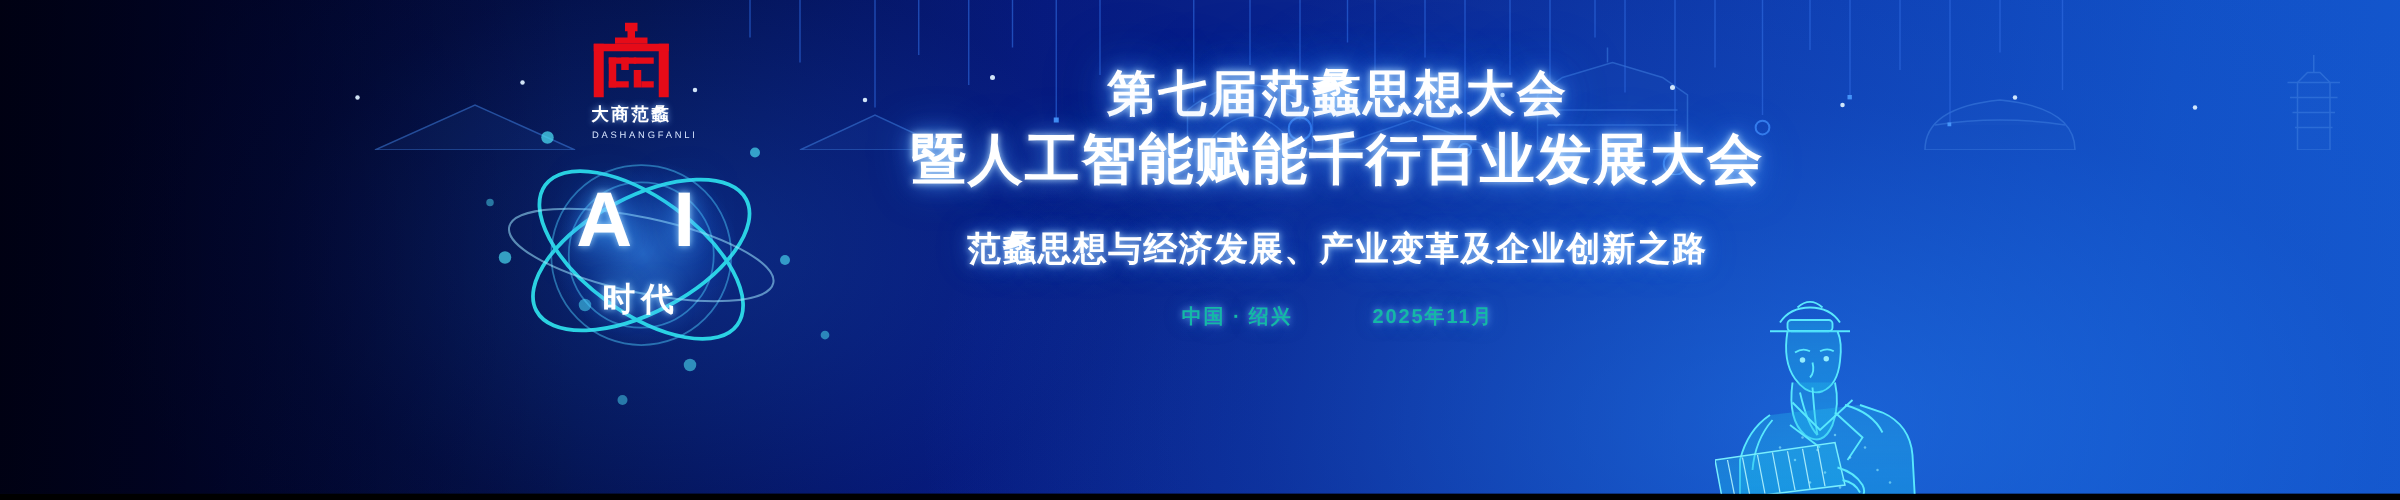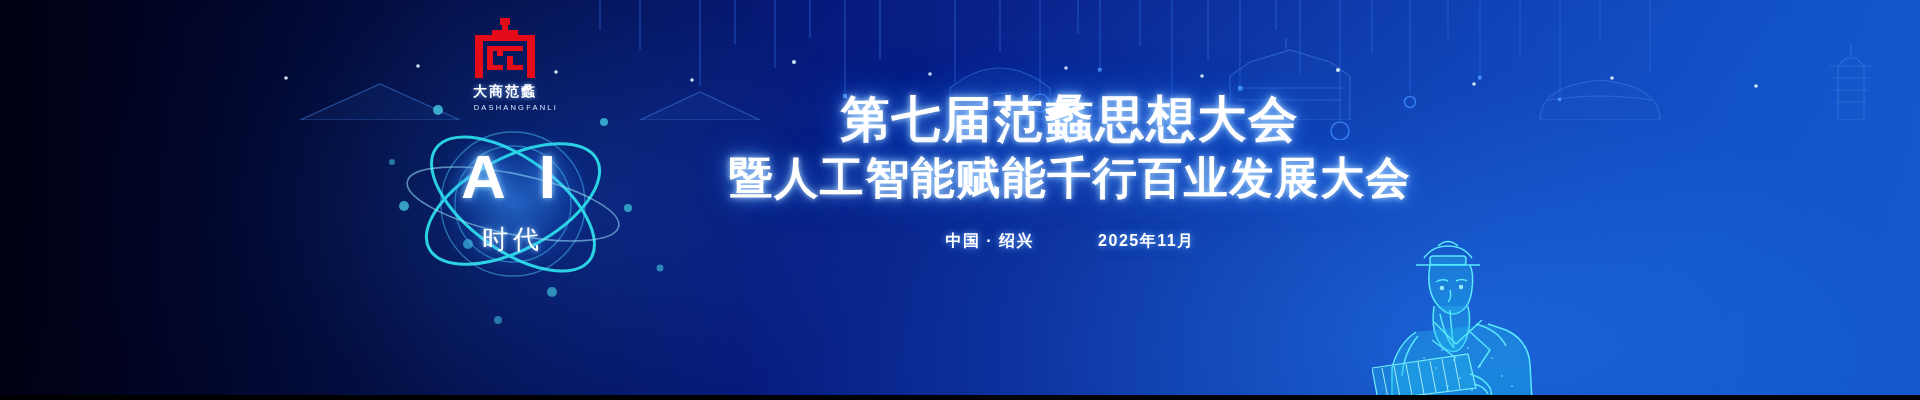--- a/index.html
+++ b/index.html
@@ -44,48 +44,47 @@
   }
 
   .layer{position:absolute;inset:0;pointer-events:none;}
 
   
   #text-block{
     position:absolute;left:700px;top:54px;width:740px;
     text-align:center;z-index:40;
   }
   .t-line1{
-    font-size:49px;font-weight:bold;color:#ffffff;letter-spacing:2px;
+    font-size:39px;font-weight:bold;color:#ffffff;letter-spacing:2px;
     line-height:1.14;
     text-shadow:
       0 0 6px rgba(190,225,255,.95),
       0 0 16px rgba(90,170,255,.85),
       0 0 34px rgba(40,120,255,.70),
       0 0 60px rgba(20,90,230,.45);
-    margin-top: 38px;
   }
   .t-line2{
     font-size:44px;font-weight:bold;color:#ffffff;letter-spacing:1.5px;
     line-height:1.22;margin-top:3px;
     text-shadow:
       0 0 6px rgba(190,225,255,.95),
       0 0 16px rgba(90,170,255,.80),
       0 0 32px rgba(40,120,255,.62);
   }
   .t-line3{
     font-size:27px;font-weight:bold;color:#ffffff;letter-spacing:1.2px;
     margin-top:26px;
     text-shadow:
       0 0 5px rgba(180,220,255,.90),
       0 0 14px rgba(80,160,255,.70),
       0 0 28px rgba(40,120,255,.45);
   }
   #meta-row{
     margin-top:26px;display:flex;justify-content:center;align-items:center;gap:64px;
-    font-size:16px;font-weight:bold;color:#ffffff;letter-spacing:1.5px;
+    font-size:16px;font-weight:bold;color:#14b8a6;letter-spacing:1.5px;
     text-shadow:0 0 6px rgba(120,180,255,.75),0 0 14px rgba(50,130,240,.5);
   }
 
   
   #logo{
     position:absolute;left:452px;top:18px;width:106px;z-index:45;text-align:center;
   }
   #logo-mark{width:78px;height:60px;margin:0 auto;display:block;}
   #logo-cn{
     margin-top:5px;font-size:14px;font-weight:bold;color:#ffffff;letter-spacing:2px;
@@ -108,21 +107,21 @@
     z-index:5;
     gap:12px;
   }
   #ai-letters{
     font-size:62px;font-weight:bold;letter-spacing:9px;color:#ffffff;
     -webkit-text-stroke:0px;
     text-shadow:0 0 6px rgba(160,215,255,.95),0 0 18px rgba(70,170,255,.8),0 0 36px rgba(30,120,255,.55);
     line-height:.96;
   }
   #ai-era{
-    margin-top:3px;font-size:26px;font-weight:normal;letter-spacing:5px;color:#ffffff;
+    margin-top:3px;font-size:26px;font-weight:bold;letter-spacing:5px;color:#ffffff;
     text-shadow:0 0 5px rgba(160,215,255,.9),0 0 16px rgba(70,170,255,.75);
   }
 
   
   #scholar{position:absolute;left:1372px;top:218px;width:300px;height:182px;z-index:30;}
 
   
   #skyline{position:absolute;left:0;bottom:0;width:1920px;height:120px;z-index:12;}
   #streaks{position:absolute;left:0;bottom:0;width:1920px;height:190px;z-index:14;}
   #pendants{position:absolute;left:0;top:0;width:1920px;height:140px;z-index:14;}
@@ -401,19 +400,20 @@
       <circle cx="52" cy="140" r="1"></circle>
         <circle cx="100" cy="172" r="1"></circle>
       <circle cx="76" cy="168" r="1"></circle>
         <circle cx="140" cy="168" r="1"></circle>
     </g>
   </svg>
 
   <div id="text-block">
     <div class="t-line1">第七届范蠡思想大会</div>
     <div class="t-line2">暨人工智能赋能千行百业发展大会</div>
+    <div class="t-line3">范蠡思想与经济发展、产业变革及企业创新之路</div>
     <div id="meta-row">
       <span>中国 · 绍兴</span>
       <span>2025年11月</span>
     </div>
   </div>
 
 </div>
 
 </body></html>

